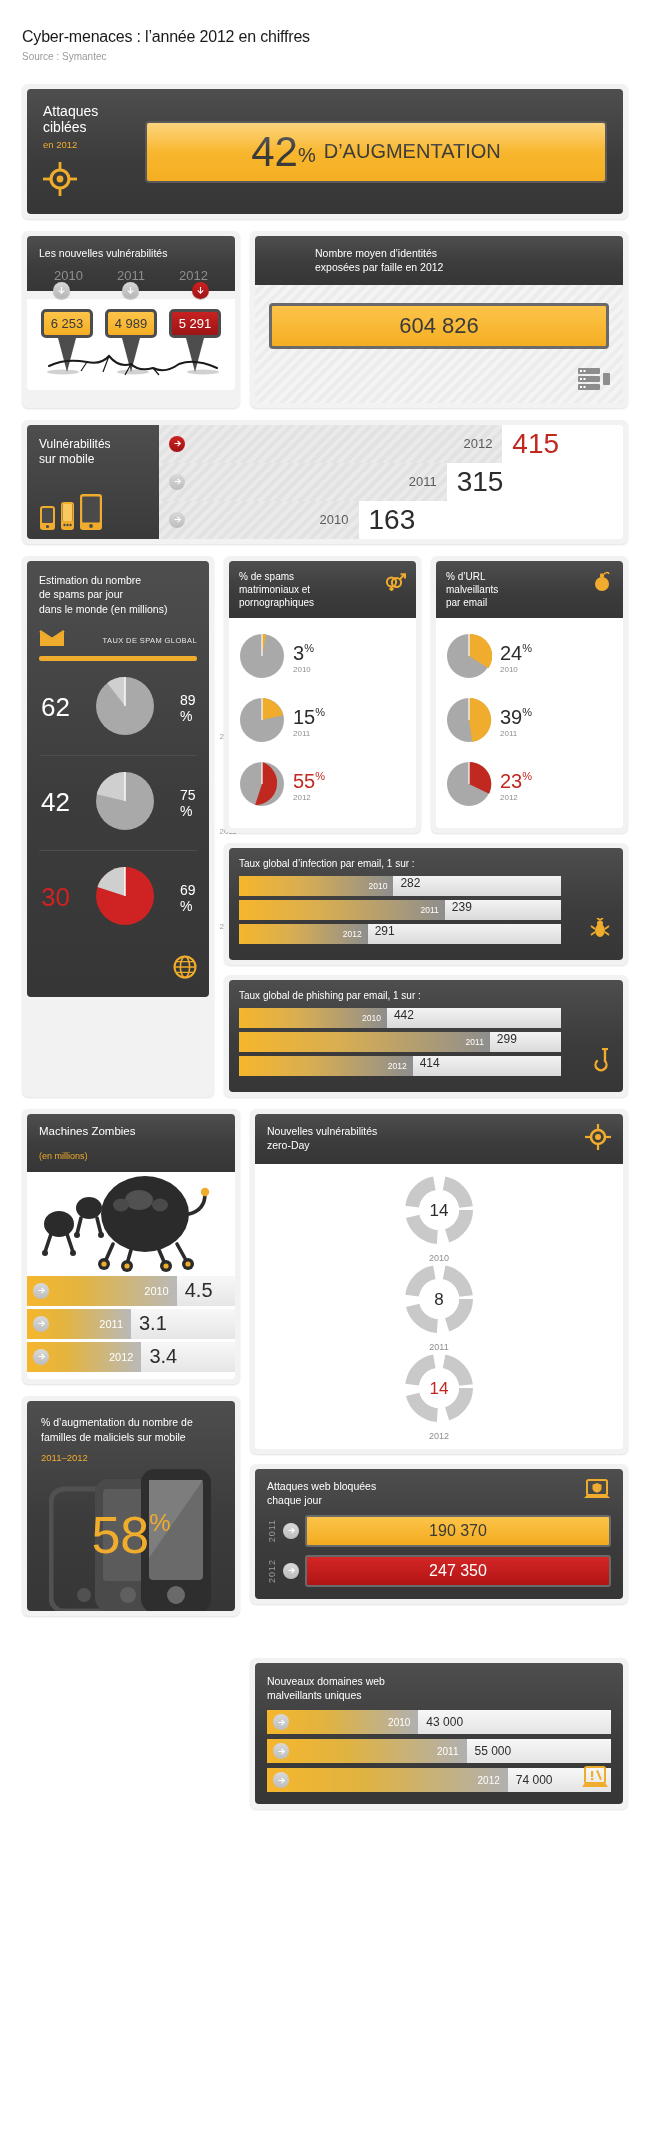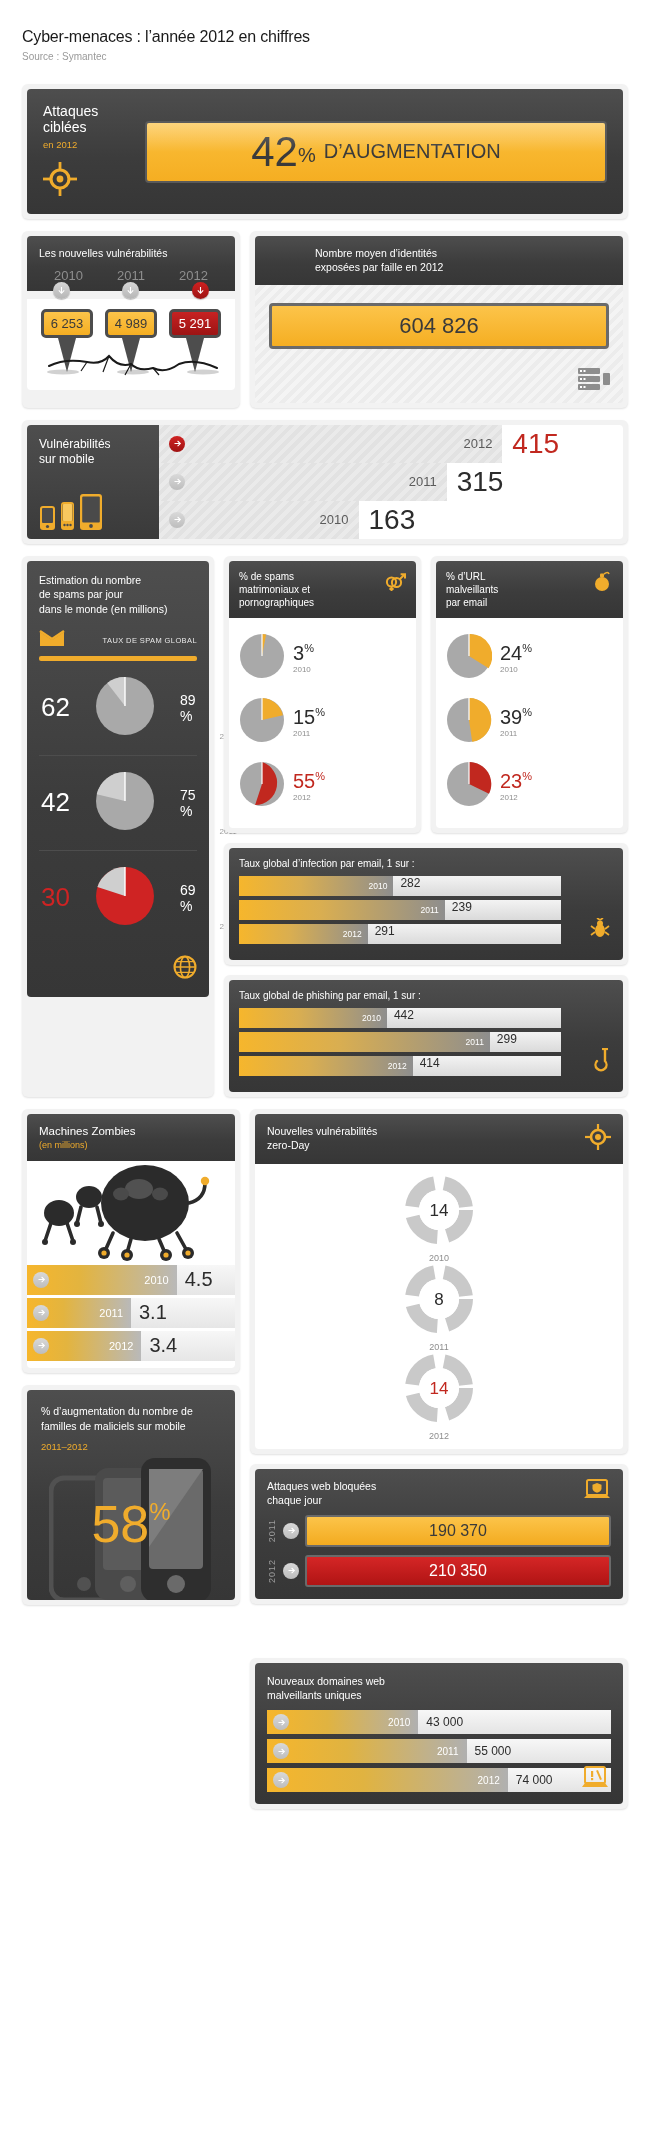--- a/index.html
+++ b/index.html
@@ -144,21 +144,21 @@
   .rbar .right{background:linear-gradient(180deg,#f3f3f3,#dadada);
                display:flex;align-items:flex-start;padding-left:7px;font-size:12px;color:#2c2c2c;flex:1;}
   .rate-ico{position:absolute;right:12px;bottom:16px;}
 
   
   #b5{margin-top:12px;display:flex;gap:10px;}
   #b5 .colL{width:218px;flex:0 0 218px;}
   #b5 .colR{flex:1;display:flex;flex-direction:column;gap:10px;}
   .zhdr{padding:11px 12px;}
   .zhdr .t{font-size:11.5px;}
-  .zhdr .s{font-size:9px;color:#f0ac2c;margin-top:3px;}
+  .zhdr .s{font-size:9px;color:#f0ac2c;margin-top:14px;}
   .zbody{background:#fff;height:104px;position:relative;overflow:hidden;}
   .zbars{background:#fff;border-radius:0 0 4px 4px;padding:0 0 4px 0;}
   .zrow{display:flex;align-items:center;height:30px;margin-bottom:3px;}
   .zleft{display:flex;align-items:center;height:100%;padding-left:6px;
          background:linear-gradient(90deg,#f6b62c 0%,#e3b43f 35%,#b9b9b9 100%);}
   .zleft .yr{font-size:11px;color:#fff;margin-left:auto;padding-right:8px;}
   .zval{font-size:20px;color:#2c2c2c;padding-left:8px;
         background:linear-gradient(180deg,#f7f7f7,#e6e6e6);height:100%;
         display:flex;align-items:center;flex:1;}
   .zdhdr{padding:10px 12px;display:flex;align-items:flex-start;}
@@ -812,21 +812,21 @@
               </span>
             <span class="awbox y">190 370</span>
           </div>
           <div class="awrow">
             <span class="vyr">2012</span>
             <span class="arrow">
                 <svg width="9" height="9" viewBox="0 0 9 9">
                   <path d="M1.5 4.5 L7 4.5 M4.6 2 L7.3 4.6 L4.6 7.2" stroke="#fff" stroke-width="1.1" fill="none"></path>
                 </svg>
               </span>
-            <span class="awbox r">210 350</span>
+            <span class="awbox r">247 350</span>
           </div>
         </div>
       </div>
 
       <div class="frame" style="margin-top:44px;">
         <div class="dark dcard">
           <div class="t">Nouveaux domaines web</div>
           <div class="t">malveillants uniques</div>
           <div style="margin-top:8px;">
             <div class="drow">

